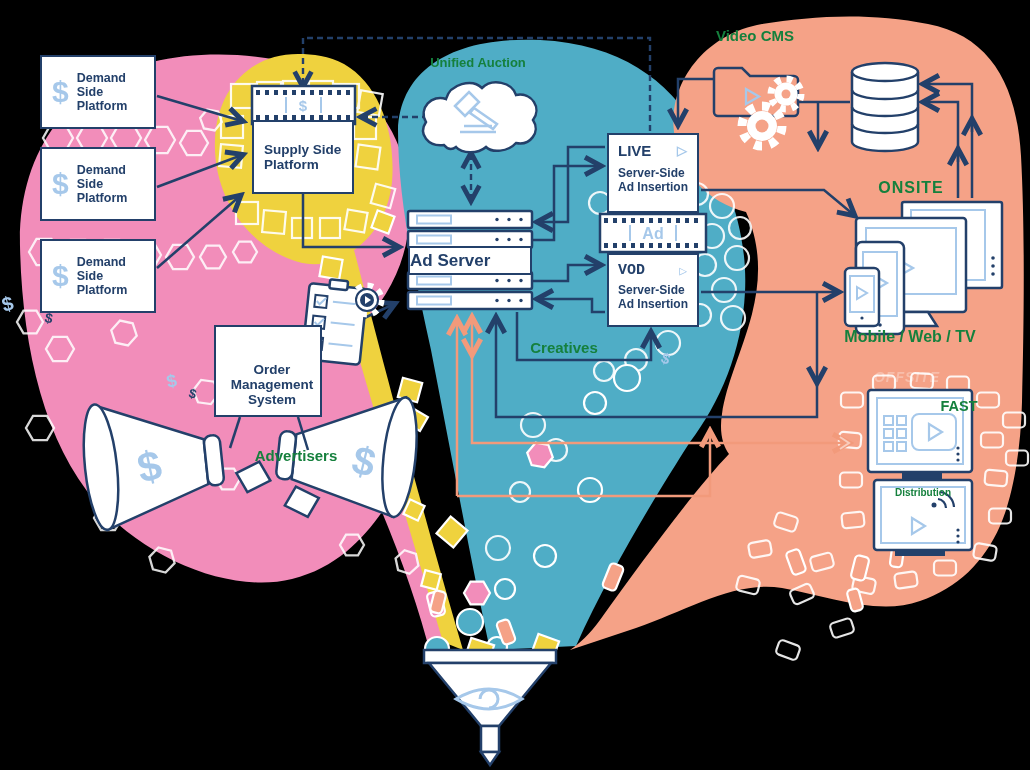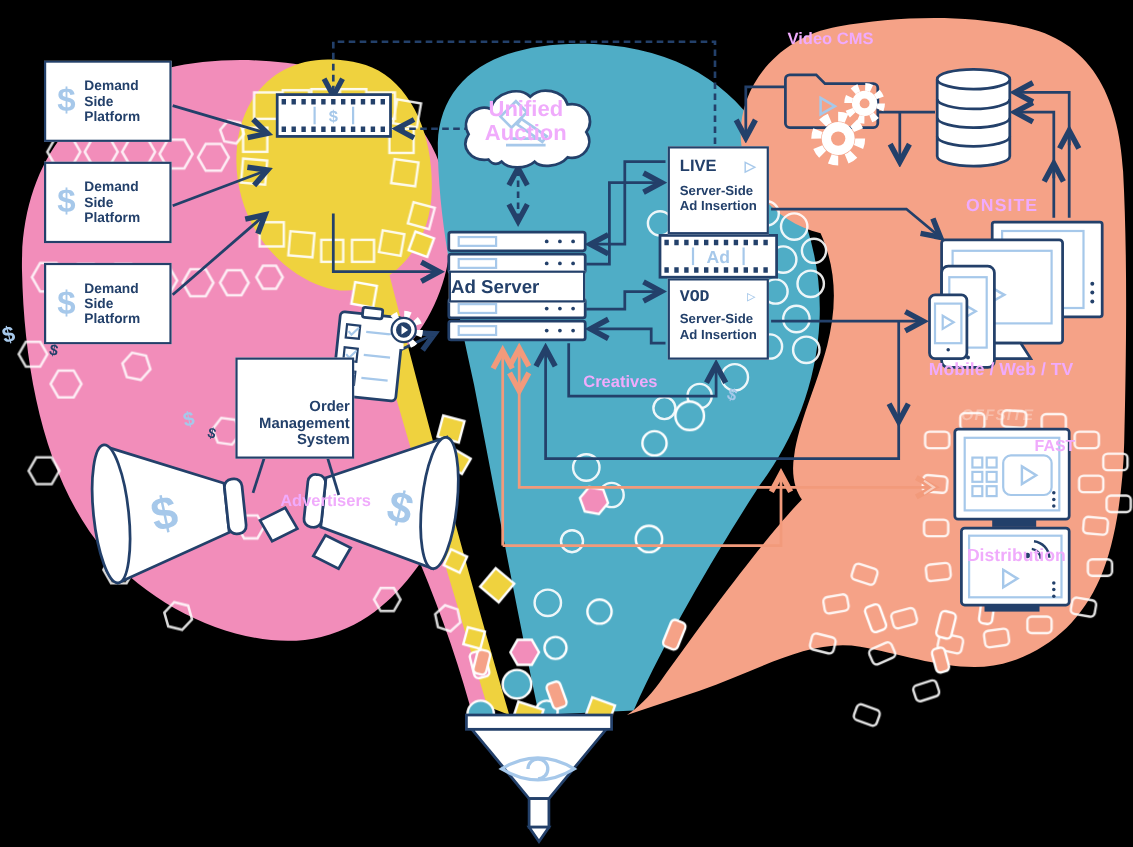--- a/index.html
+++ b/index.html
@@ -1,19 +1,19 @@
 <!DOCTYPE html>
 <html><head>
 <meta charset="utf-8">
 <style>
   html,body{margin:0;padding:0;background:#000;}
   #stage{position:relative;width:1030px;height:770px;background:#000;overflow:hidden;
          font-family:"Liberation Sans",sans-serif;}
   #stage svg.layer{position:absolute;left:0;top:0;}
-  .lbl{position:absolute;color:#f0abfc;font-weight:bold;line-height:1.12;text-align:center;z-index:3;}
+  .lbl{position:absolute;color:#15803d;font-weight:bold;line-height:1.12;text-align:center;z-index:3;}
   .box{position:absolute;background:#fff;border:2.5px solid #23406A;box-sizing:border-box;
        color:#23406A;font-weight:bold;z-index:3;}
   .dsp{width:116px;height:74px;display:flex;align-items:center;gap:8px;padding-left:10px;
        font-size:12.5px;}
   .dsp .dollar{color:#A6C8EA;font-size:30px;font-weight:bold;}
   .dsp .txt{width:72px;}
   .ssp{left:252px;top:120px;width:102px;height:74px;font-size:13.5px;display:flex;
        align-items:center;padding-left:10px;}
   .ssai{width:92px;padding:7px 6px 5px 9px;font-size:12px;}
   .ssai .trow{display:flex;align-items:center;justify-content:space-between;font-size:15px;
@@ -450,22 +450,25 @@
 </div>
 <div class="box dsp" style="left:40px;top:147px;">
   <span class="dollar">$</span>
   <span class="txt">Demand Side Platform</span>
 </div>
 <div class="box dsp" style="left:40px;top:239px;">
   <span class="dollar">$</span>
   <span class="txt">Demand Side Platform</span>
 </div>
 
-
-<div class="lbl" style="left:420px;top:56px;width:116px;font-size:20px;margin-top:32px;">Unified Auction</div>
+<div class="box ssp">
+  <span style="width:78px;text-align:left;">Supply Side Platform</span>
+</div>
+
+<div class="lbl" style="left:420px;top:56px;width:116px;font-size:13px;">Unified Auction</div>
 
 <div class="box adsrv">
   <span>Ad Server</span>
 </div>
 
 <div class="box ssai" style="left:607px;top:133px;height:80px;">
   <div class="trow">
     <span>LIVE</span>
     <span class="play">▷</span>
   </div>
@@ -474,33 +477,33 @@
 
 <div class="box ssai" style="left:607px;top:253px;height:74px;">
   <div class="trow" style="margin-bottom:4px;font-family:Liberation Mono, monospace;">
     <span>VOD</span>
     <span class="play">▷</span>
   </div>
   <div style="text-align:left;">Server-Side Ad Insertion</div>
 </div>
 
 <div class="box oms">
-  <span style="width:92px;text-align:right;">Order Management System</span>
+  <span style="width:92px;text-align:center;">Order Management System</span>
 </div>
 
 <div class="lbl" style="left:238px;top:448px;width:116px;font-size:15px;">Advertisers</div>
 
 <div class="lbl" style="left:515px;top:340px;width:98px;font-size:15px;">Creatives</div>
 
 <div class="lbl" style="left:713px;top:28px;width:84px;font-size:15px;">Video CMS</div>
 
 
 <div class="lbl" style="left:866px;top:179px;width:90px;font-size:16px;letter-spacing:1px;">ONSITE</div>
 
 <div class="lbl" style="left:822px;top:328px;width:176px;font-size:16px;">Mobile / Web / TV</div>
 
 <div class="lbl faint" style="left:862px;top:370px;width:90px;font-size:14px;letter-spacing:1px;">OFFSITE</div>
 
 <div class="lbl" style="left:878px;top:398px;width:84px;font-size:14.5px;padding-left:39px;">FAST</div>
 
-<div class="lbl" style="left:879px;top:497px;width:88px;font-size:16px;">Distribution</div>
+<div class="lbl" style="left:879px;top:487px;width:88px;font-size:10px;">Distribution</div>
 
 </div>
 
 </body></html>

